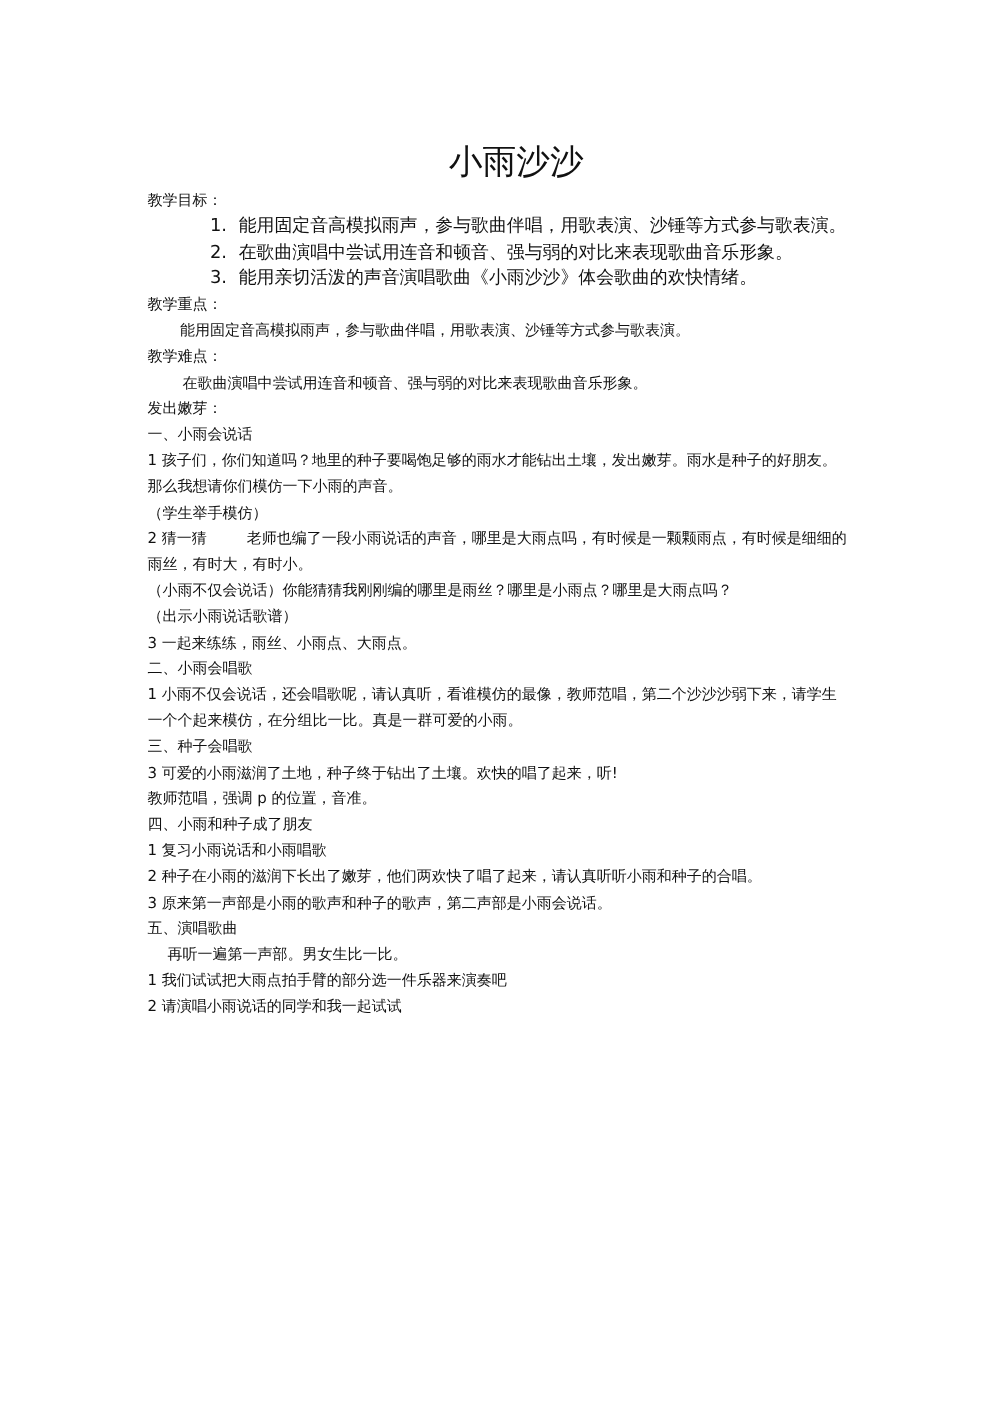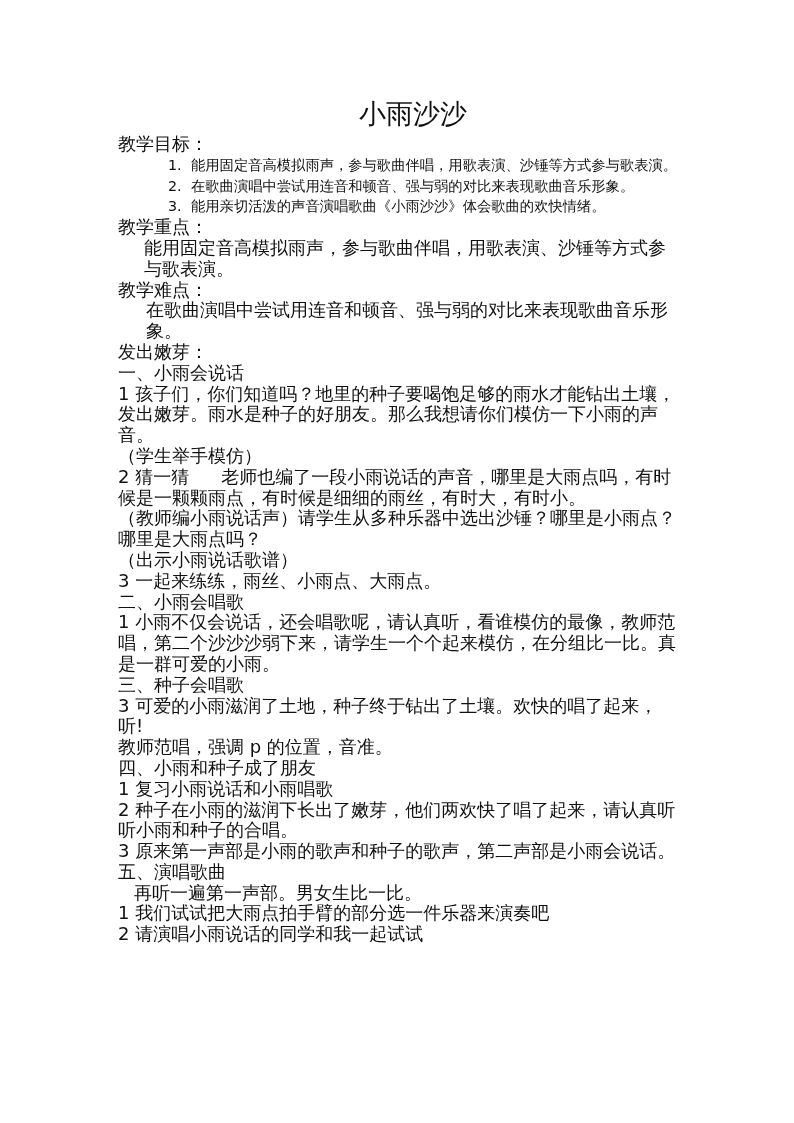--- a/index.html
+++ b/index.html
@@ -1,21 +1,21 @@
 <!DOCTYPE html>
 <html><head>
 <meta charset="utf-8">
 <style>
   html, body { margin: 0; padding: 0; background: #ffffff; }
   body { width: 794px; height: 1123px; position: relative; overflow: hidden;
          font-family: "DejaVu Sans", "Liberation Sans", sans-serif; color: #111; }
   .page { position: absolute; left: 118px; top: 96px; width: 560px; }
   .title { text-align: center; font-family: "DejaVu Serif", "Liberation Serif", serif;
-           font-size: 27px; line-height: 36px; margin: 0 0 2px 0; padding-left: 30px; }
-  .p { font-size: 18px; line-height: 20.8px; margin: 0; white-space: normal; }
+           font-size: 27px; line-height: 36px; margin: 16px 0 2px 0; padding-left: 30px; }
+  .p { font-size: 12px; line-height: 20.8px; margin: 0; white-space: normal; }
   .ol { margin: 0; padding: 0; }
   .li { position: relative; padding-left: 73px; font-size: 14.3px; line-height: 20.8px; }
   .li .num { position: absolute; left: 50px; top: 0; }
   .indent1 { padding-left: 26px; }
   .indent2 { padding-left: 28px; }
   .indent3 { padding-left: 16px; }
   .sp { display: inline-block; width: 32px; }
 </style>
 </head>
 <body>
@@ -44,21 +44,21 @@
 
   <div class="p">教学难点：</div>
   <div class="p indent2">在歌曲演唱中尝试用连音和顿音、强与弱的对比来表现歌曲音乐形象。</div>
 
   <div class="p">发出嫩芽：</div>
 
   <div class="p">一、小雨会说话</div>
   <div class="p">1 孩子们，你们知道吗？地里的种子要喝饱足够的雨水才能钻出土壤，发出嫩芽。雨水是种子的好朋友。那么我想请你们模仿一下小雨的声音。</div>
   <div class="p">（学生举手模仿）</div>
   <div class="p"><span>2 猜一猜</span><span class="sp"></span><span>老师也编了一段小雨说话的声音，哪里是大雨点吗，有时候是一颗颗雨点，有时候是细细的雨丝，有时大，有时小。</span></div>
-  <div class="p">（教师编小雨说话声）请学生从多种乐器中选出沙锤？哪里是小雨点？哪里是大雨点吗？</div>
+  <div class="p">（小雨不仅会说话）你能猜猜我刚刚编的哪里是雨丝？哪里是小雨点？哪里是大雨点吗？</div>
   <div class="p">（出示小雨说话歌谱）</div>
   <div class="p">3 一起来练练，雨丝、小雨点、大雨点。</div>
 
   <div class="p">二、小雨会唱歌</div>
   <div class="p">1 小雨不仅会说话，还会唱歌呢，请认真听，看谁模仿的最像，教师范唱，第二个沙沙沙弱下来，请学生一个个起来模仿，在分组比一比。真是一群可爱的小雨。</div>
 
   <div class="p">三、种子会唱歌</div>
   <div class="p">3 可爱的小雨滋润了土地，种子终于钻出了土壤。欢快的唱了起来，听!</div>
   <div class="p">教师范唱，强调 p 的位置，音准。</div>
 

